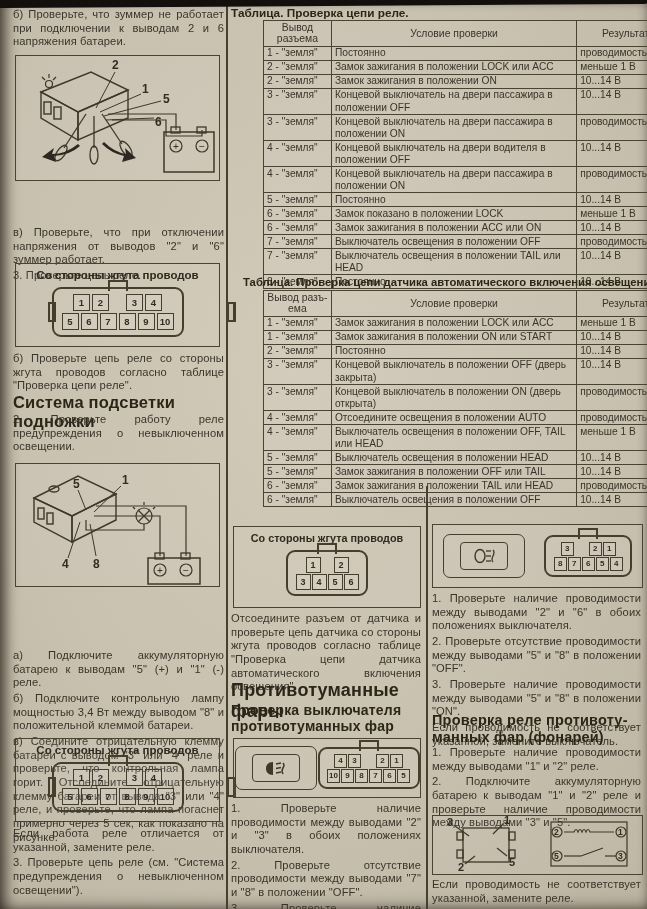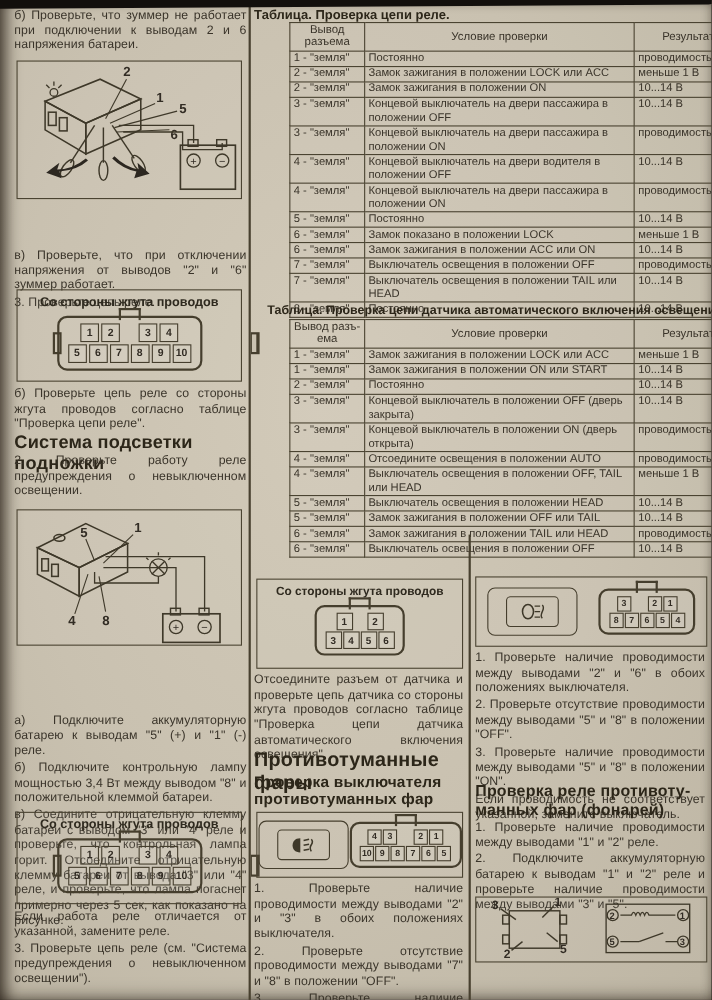--- a/index.html
+++ b/index.html
@@ -542,16 +542,17 @@
         <line x1="148" y1="40" x2="170" y2="32"></line>
         <line x1="172" y1="40" x2="183" y2="40"></line>
       </g>
       <text x="121" y="19" font-size="8.5" font-weight="bold">2</text>
       <text x="185" y="19" font-size="8.5" font-weight="bold">1</text>
       <text x="121" y="43" font-size="8.5" font-weight="bold">5</text>
       <text x="185" y="43" font-size="8.5" font-weight="bold">3</text>
     </svg>
   </div>
 
+  <div class="abs txt" style="left:432px;top:878px;width:209px;">Если проводимость не соответствует указанной, замените реле.</div>
 
   <div class="scan-top"></div>
  </div>
 </div>
 
 </body></html>

